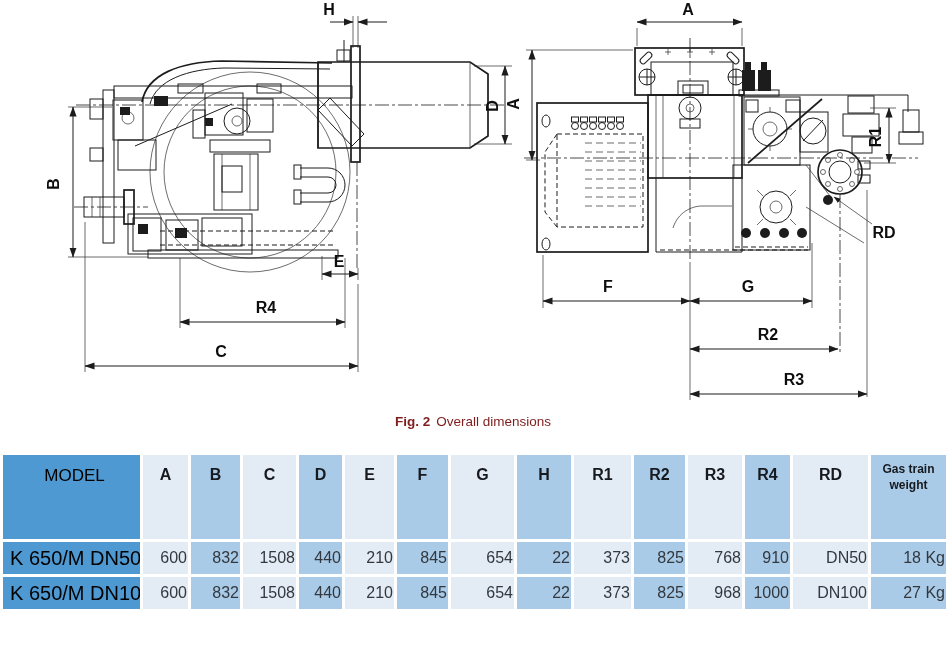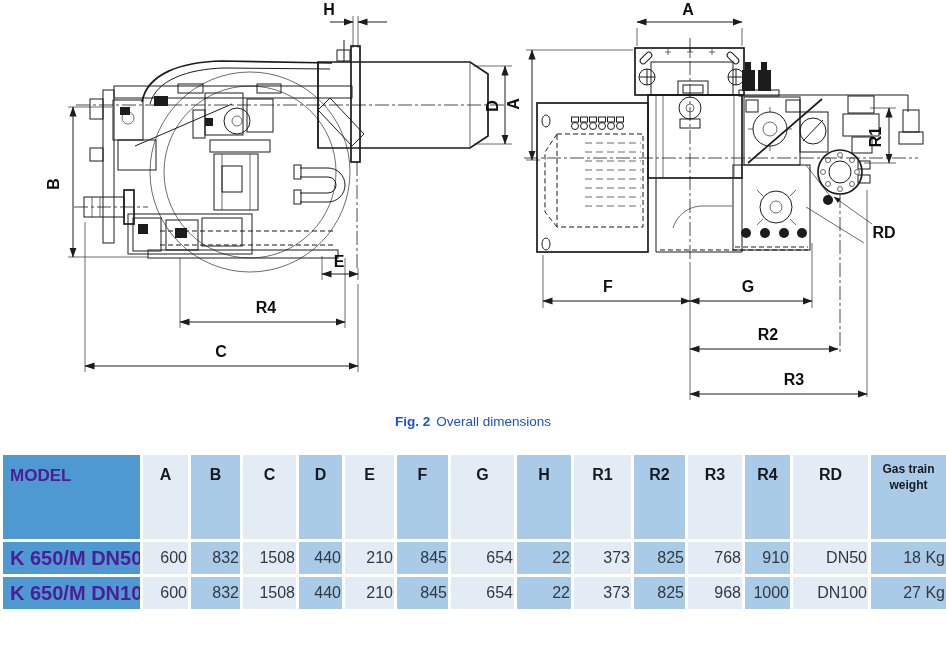--- a/index.html
+++ b/index.html
@@ -11,27 +11,27 @@
   svg .ln2 {stroke:#1c1c1c;stroke-width:1.7;fill:none;}
   svg .thin{stroke:#2c2c2c;stroke-width:.7;fill:none;}
   svg .blk {fill:#1c1c1c;stroke:none;}
   svg .dash{stroke-dasharray:5 3;}
   svg .dash2{stroke-dasharray:7 4;}
   svg .cl  {stroke-dasharray:14 3 3 3;stroke-width:.8;}
   svg .dim {stroke:#1c1c1c;stroke-width:1;fill:none;}
   svg text.dlab{font:bold 16px "Liberation Sans",sans-serif;fill:#0e0e0e;stroke:none;}
   
   .caption{position:absolute;top:414px;left:0;width:946px;text-align:center;
-           font-size:13.5px;color:#1d4ed8;}
+           font-size:13.5px;color:#7f1d1d;}
   .caption .b{font-weight:bold;margin-right:6px;}
   
   .table-wrap{position:absolute;top:452px;left:0;width:946px;}
   table.dims{border-collapse:collapse;table-layout:fixed;width:946px;}
   table.dims th,table.dims td{border:3px solid #fff;overflow:hidden;white-space:nowrap;}
-  .c-model{background:#4f99d2;color:#4c1d95;text-align:left;padding-left:7px;font-weight:bold;}
+  .c-model{background:#4f99d2;color:#000000;text-align:center;padding-left:7px;font-weight:normal;}
   .c-light{background:#e3ebf4;}
   .c-med  {background:#a9cbe8;}
   thead th{vertical-align:top;padding-top:11px;font-size:16px;color:#16191d;height:72px;text-align:center;}
   thead th.c-model{font-size:17px;}
   thead th.gas{font-size:12px;line-height:1.3;padding-top:7px;white-space:normal;font-weight:bold;}
   tbody th{height:30px;font-size:20px;}
   tbody td{text-align:right;font-size:16px;color:#33383e;height:30px;font-weight:normal;}
 </style>
 </head>
 <body>

